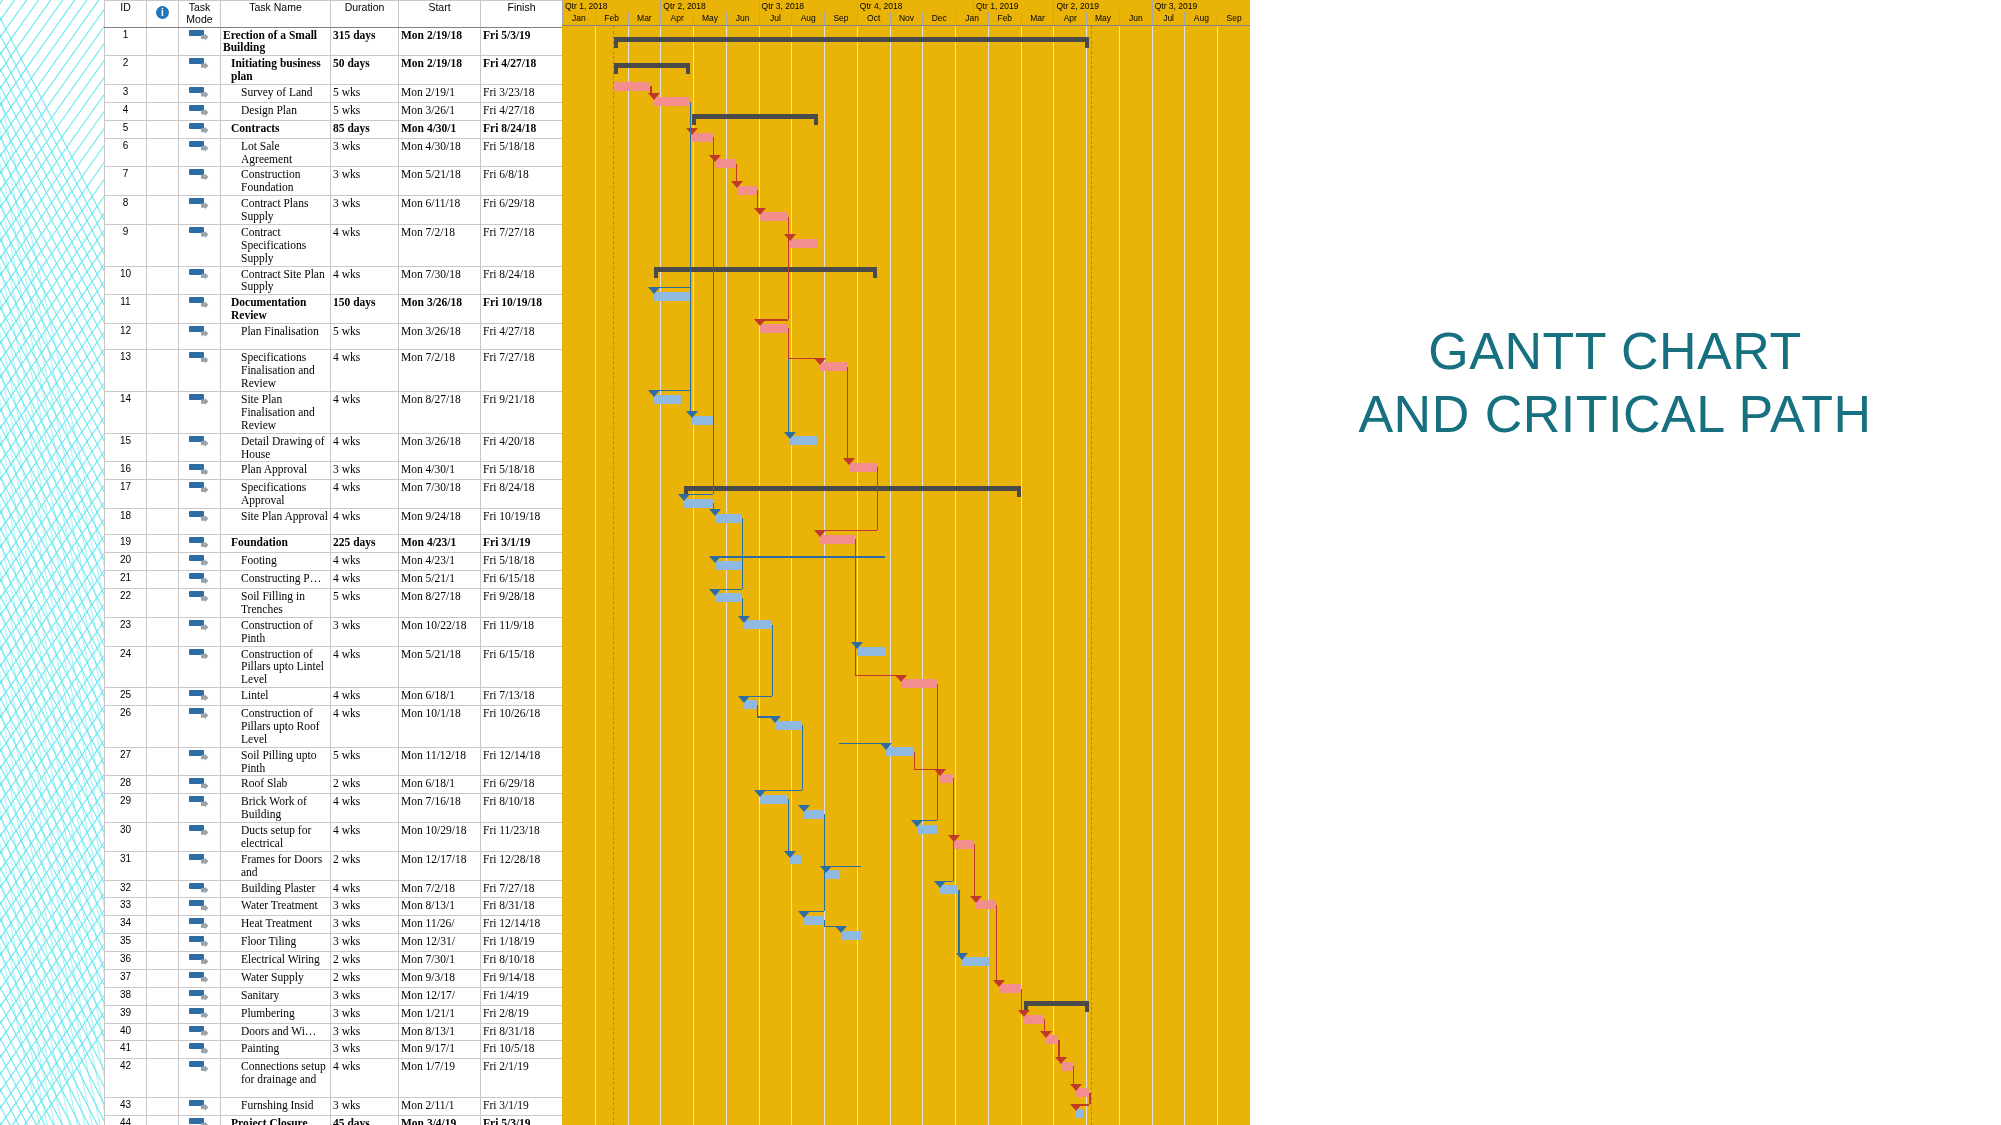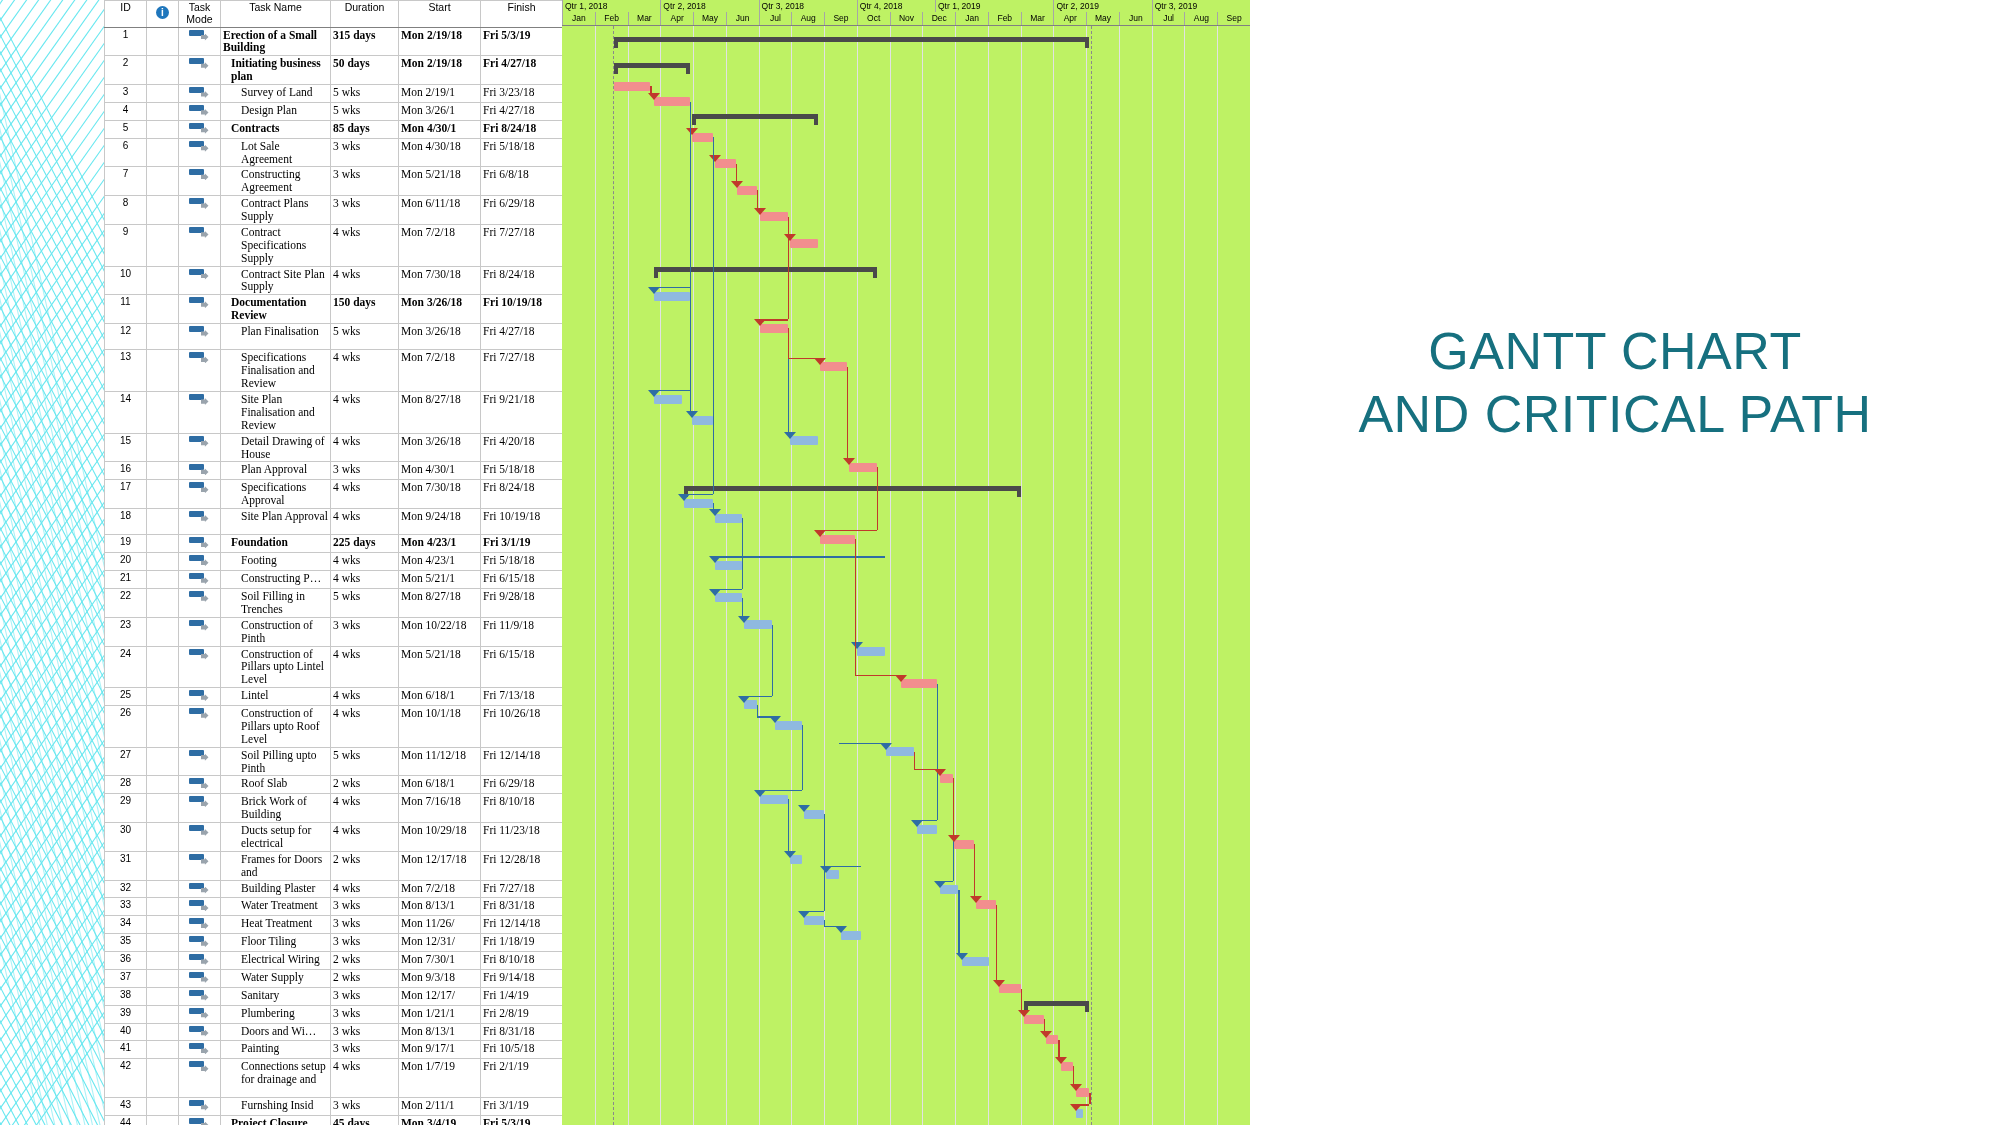--- a/index.html
+++ b/index.html
@@ -75,21 +75,21 @@
   .modeicon .arr { position:absolute; left:12px; top:5px; width:8px; height:7px; background:#9aa4ad;
                    clip-path:polygon(0 20%,55% 20%,55% 0,100% 50%,55% 100%,55% 80%,0 80%); }
 
   .info-icon { display:block; width:13px; height:13px; border-radius:50%; background:#1F76BC;
                color:#fff; font-family:"Liberation Sans", sans-serif; font-size:10px;
                font-weight:bold; text-align:center; line-height:13px; margin:4px auto 0; }
 
   
   #timeline {
     position:absolute; left:458px; top:0; width:688px; height:1125px;
-    background:#bef264; overflow:hidden;
+    background:#eab308; overflow:hidden;
   }
   #tl-head { position:absolute; left:0; top:0; width:688px; height:26px;
              font-family:"Liberation Sans", sans-serif; font-size:8.5px; color:#000;
              border-bottom:1px solid #808080; }
   .qrow { position:absolute; left:0; top:0; height:12px; width:100%; }
   .mrow { position:absolute; left:0; top:12px; height:13px; width:100%; }
   .qcell, .mcell {
     position:absolute; top:0; height:100%;
     border-left:1px solid #a6a6a6;
     padding-left:2px; white-space:nowrap; line-height:12px;
@@ -382,21 +382,21 @@
             <td class="mode"><span class="modeicon"><span class="bar"></span><span class="arr"></span></span></td>
             <td class="name">Lot Sale Agreement</td>
             <td class="dur">3 wks</td>
             <td class="start">Mon 4/30/18</td>
             <td class="fin">Fri 5/18/18</td>
           </tr>
           <tr class="lvl2" style="height: 26.4264px;">
             <td class="id">7</td>
             <td class="ind"></td>
             <td class="mode"><span class="modeicon"><span class="bar"></span><span class="arr"></span></span></td>
-            <td class="name">Constructing Agreement</td>
+            <td class="name">Construction Foundation</td>
             <td class="dur">3 wks</td>
             <td class="start">Mon 5/21/18</td>
             <td class="fin">Fri 6/8/18</td>
           </tr>
           <tr class="lvl2" style="height: 26.4264px;">
             <td class="id">8</td>
             <td class="ind"></td>
             <td class="mode"><span class="modeicon"><span class="bar"></span><span class="arr"></span></span></td>
             <td class="name">Contract Plans Supply</td>
             <td class="dur">3 wks</td>
@@ -730,21 +730,21 @@
         </tbody>
     </table>
 
     <div id="timeline">
       <div id="tl-head">
         <div class="qrow" id="qrow">
             <div class="qcell" style="left: 0px; width: 98.2857px;">Qtr 1, 2018</div>
             <div class="qcell" style="left: 98.2857px; width: 98.2857px;">Qtr 2, 2018</div>
             <div class="qcell" style="left: 196.571px; width: 98.2857px;">Qtr 3, 2018</div>
             <div class="qcell" style="left: 294.857px; width: 98.2857px;">Qtr 4, 2018</div>
-            <div class="qcell" style="left: 373px; width: 98.2857px;">Qtr 1, 2019</div>
+            <div class="qcell" style="left: 411px; width: 98.2857px;">Qtr 1, 2019</div>
             <div class="qcell" style="left: 491.429px; width: 98.2857px;">Qtr 2, 2019</div>
             <div class="qcell" style="left: 589.714px; width: 98.2857px;">Qtr 3, 2019</div>
           </div>
         <div class="mrow" id="mrow">
             <div class="mcell" style="left: 0px; width: 32.7619px;">Jan</div>
             <div class="mcell" style="left: 32.7619px; width: 32.7619px;">Feb</div>
             <div class="mcell" style="left: 65.5238px; width: 32.7619px;">Mar</div>
             <div class="mcell" style="left: 98.2857px; width: 32.7619px;">Apr</div>
             <div class="mcell" style="left: 131.048px; width: 32.7619px;">May</div>
             <div class="mcell" style="left: 163.81px; width: 32.7619px;">Jun</div>

